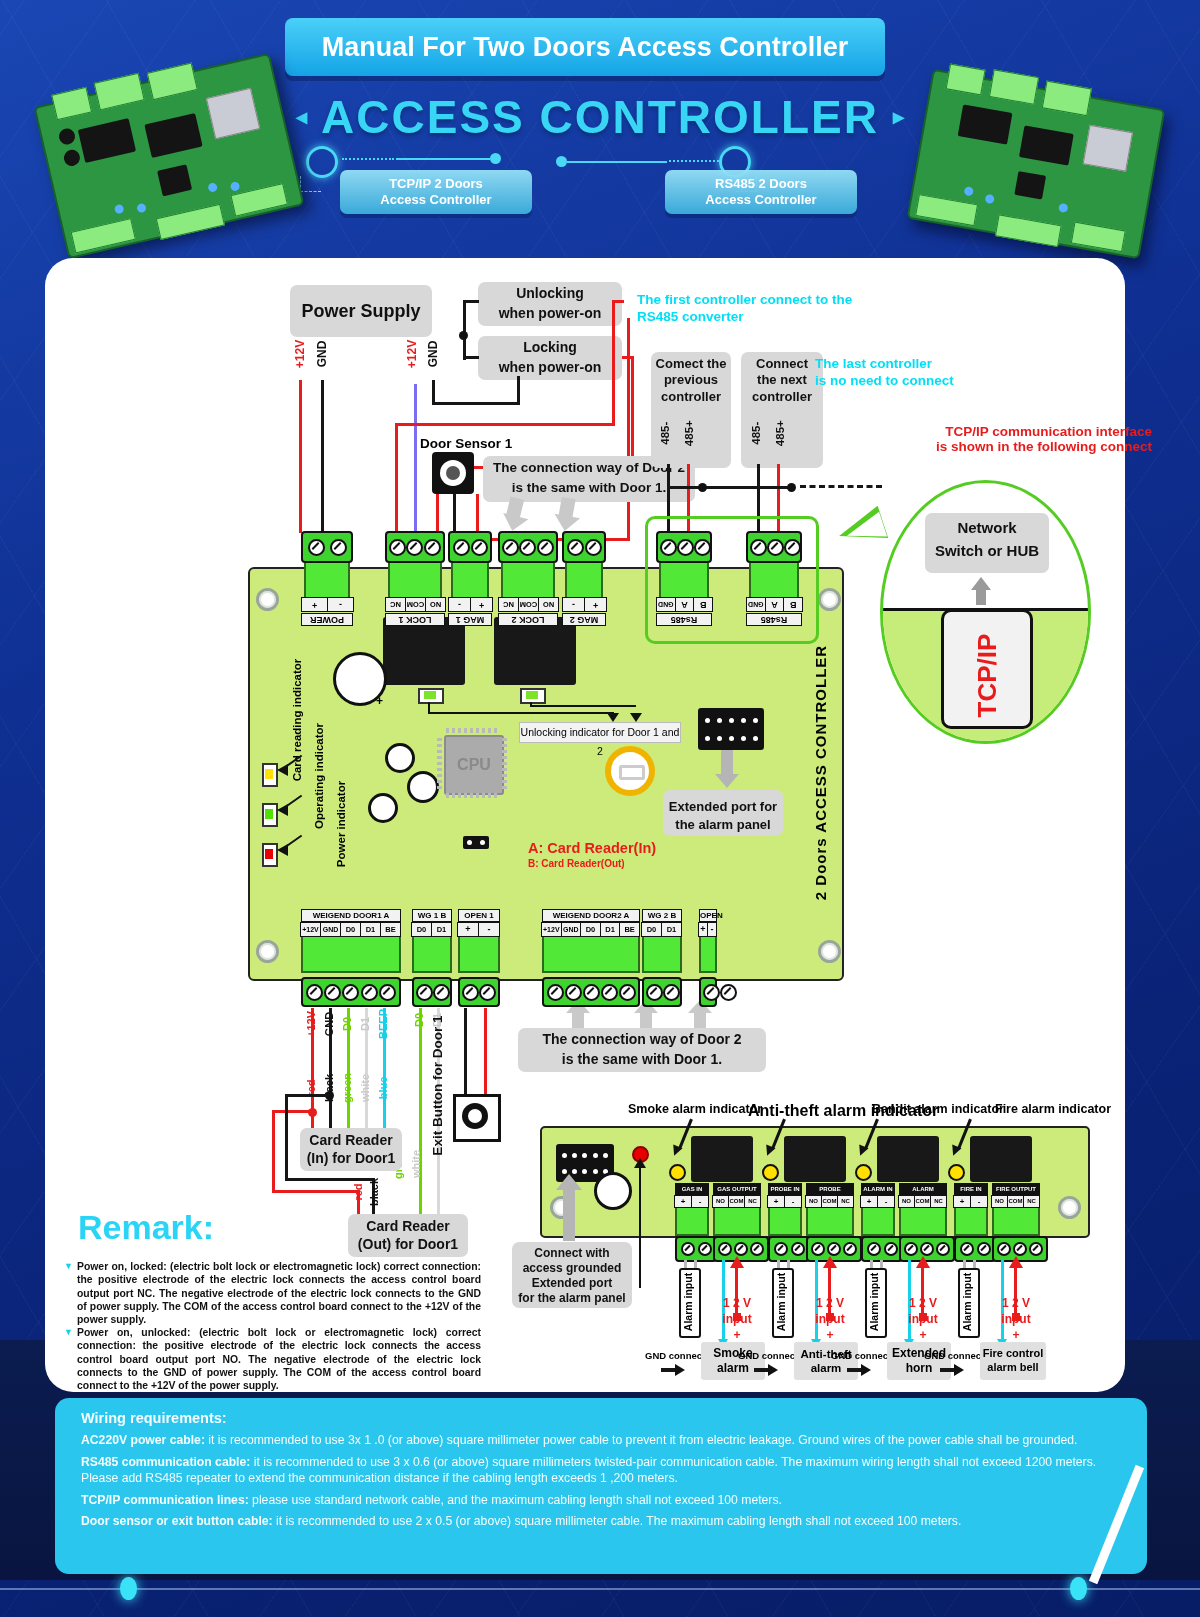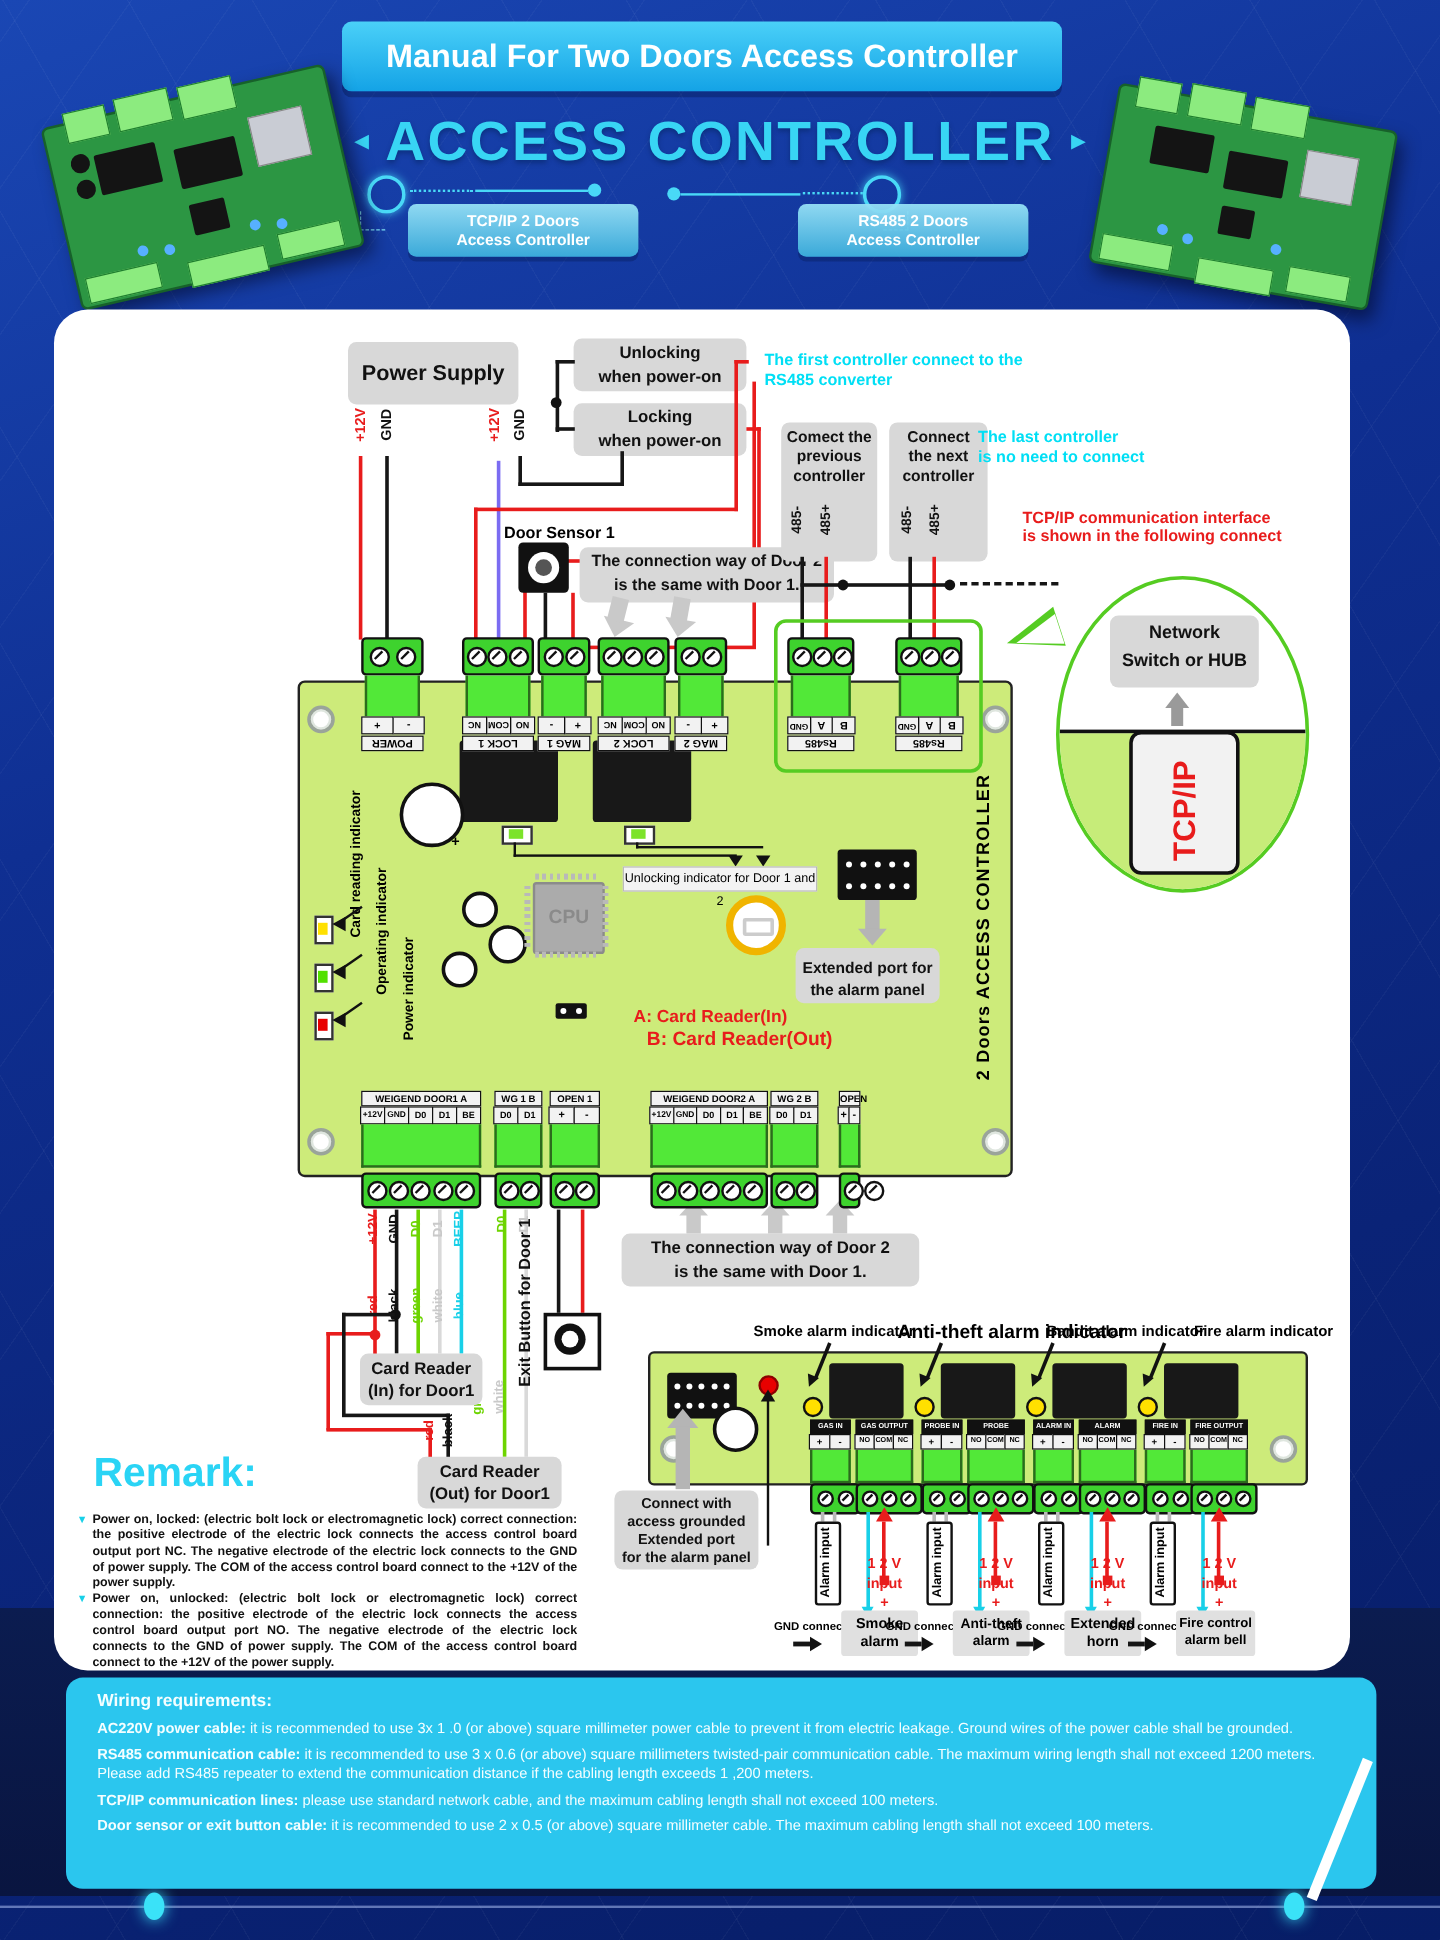--- a/index.html
+++ b/index.html
@@ -247,21 +247,21 @@
 </div>
 <div class="gbox" style="left:741px;top:352px;width:82px;height:112px;font-size:13px;line-height:1.25;padding-top:4px">
   <div>Connect</div>
   <div>the next</div>
   <div>controller</div>
   <span class="lb rot" style="left:-7px;top:74px;width:44px;font-size:11.5px">485-</span>
   <span class="lb rot" style="left:17px;top:74px;width:44px;font-size:11.5px">485+</span>
 </div>
 <div class="lb" style="left:815px;top:356px;font-size:13.5px;color:#00dff5">The last controller</div>
 <div class="lb" style="left:815px;top:373px;font-size:13.5px;color:#00dff5"> is no need to connect</div>
-<div class="lb" style="left:852px;top:424px;width:300px;text-align:left;font-size:13.5px;color:#e81c1c;white-space:normal">
+<div class="lb" style="left:852px;top:424px;width:300px;text-align:right;font-size:13.5px;color:#e81c1c;white-space:normal">
   <div>TCP/IP communication interface</div>
   <div>is shown in the following connect</div>
 </div>
 <i class="w wv cK" style="left:667px;top:464px;height:69px"></i>
 <i class="w wv cR" style="left:687px;top:464px;height:69px"></i>
 <i class="w wv cK" style="left:757px;top:464px;height:69px"></i>
 <i class="w wv cR" style="left:777px;top:464px;height:69px"></i>
 <i class="w wh cK" style="left:667px;top:486px;width:128px"></i>
 <i class="jdot" style="left:698px;top:483px"></i>
 <i class="jdot" style="left:787px;top:483px"></i>
@@ -415,21 +415,21 @@
 <div class="tri" style="left:715px;top:774px;border-left:12px solid transparent;border-right:12px solid transparent;border-top:14px solid #b5b5b5;z-index:5"></div>
 <div class="gbox" style="left:663px;top:790px;width:120px;height:38px;font-size:13px;line-height:1.35;padding-top:8px;z-index:5">
   <div>Extended port for</div>
   <div>the alarm panel</div>
 </div>
 <div class="jmp">
     <i></i>
     <i></i>
   </div>
 <div class="lb" style="left:528px;top:840px;font-size:14.5px;color:#e81c1c;z-index:4">A: Card Reader(In)</div>
-<div class="lb" style="left:539px;top:858px;font-size:16px;color:#e81c1c;z-index:4">B: Card Reader(Out)</div>
+<div class="lb" style="left:528px;top:858px;font-size:10px;color:#e81c1c;z-index:4">B: Card Reader(Out)</div>
 
 <div class="ledv" style="left:262px;top:763px">
     <i style="position:absolute;left:1px;top:4px;width:8px;height:10px;background:#ffe000;display:block"></i>
   </div>
 <div class="ledv" style="left:262px;top:803px">
     <i style="position:absolute;left:1px;top:4px;width:8px;height:10px;background:#52e000;display:block"></i>
   </div>
 <div class="ledv" style="left:262px;top:843px">
     <i style="position:absolute;left:1px;top:4px;width:8px;height:10px;background:#e80000;display:block"></i>
   </div>

